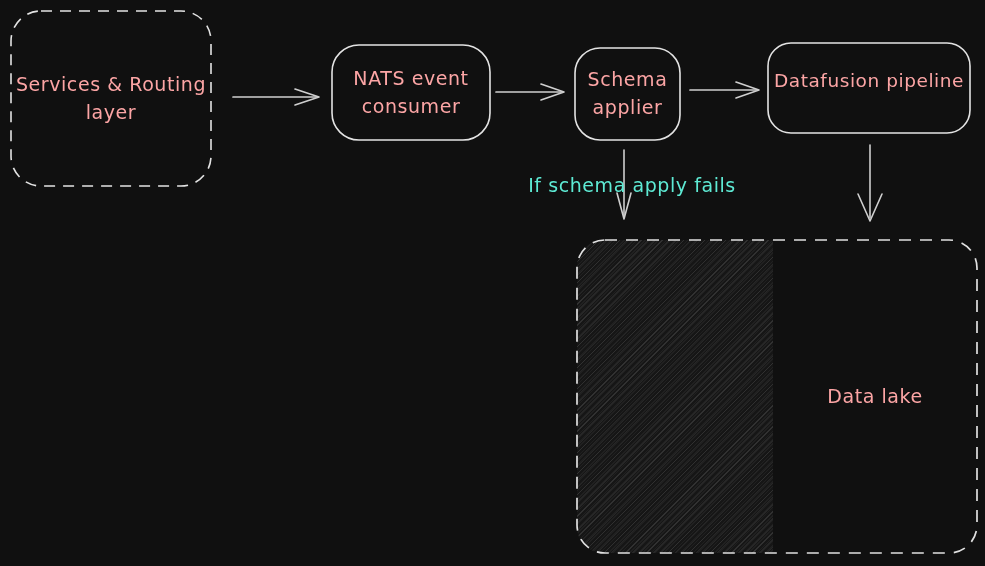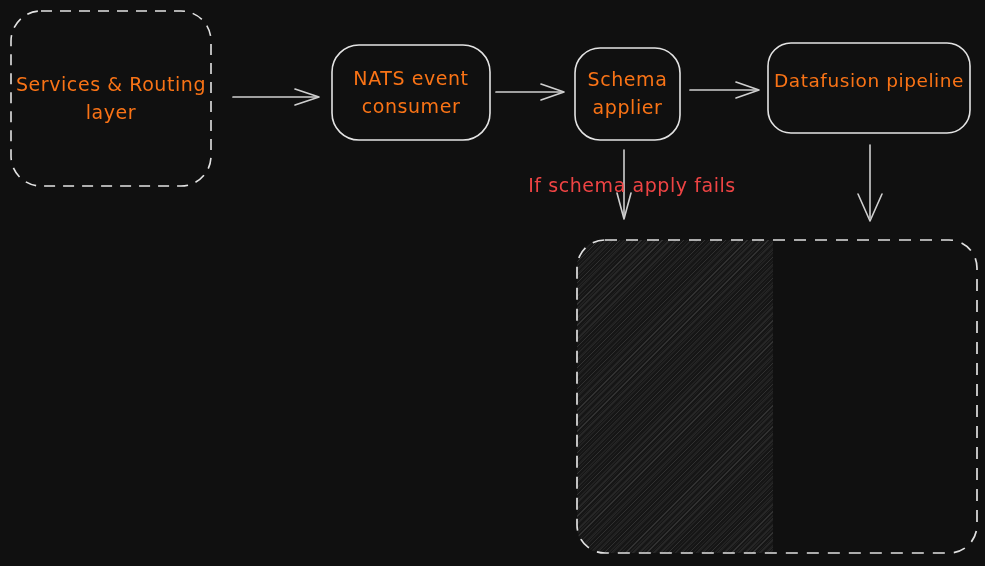--- a/index.html
+++ b/index.html
@@ -37,40 +37,40 @@
   }
   .node-label {
     position: absolute;
     display: flex;
     align-items: center;
     justify-content: center;
     text-align: center;
     font-size: 19px;
     line-height: 1.45;
     letter-spacing: 0.03em;
-    color: #f97316;
+    color: #fca5a5;
   }
   .lbl-services   { left: 11px;  top: 11px;  width: 200px; height: 175px; }
   .lbl-nats       { left: 332px; top: 45px;  width: 158px; height: 95px; }
   .lbl-schema     { left: 575px; top: 48px;  width: 105px; height: 92px; border-radius: 23px; }
   .lbl-datafusion { left: 768px; top: 43px;  width: 202px; height: 76px; font-size: 18.5px; }
   .lbl-error      { left: 577px; top: 240px; width: 196px; height: 313px; }
   .lbl-data       { left: 773px; top: 240px; width: 204px; height: 313px; }
   .lbl-fail {
     position: absolute;
     left: 512px;
     top: 172px;
     width: 240px;
     height: 26px;
     display: flex;
     align-items: center;
     justify-content: center;
     font-size: 19px;
     letter-spacing: 0.03em;
-    color: #ef4444;
+    color: #5eead4;
     z-index: 3;
   }
 </style>
 </head>
 <body>
 
 <div class="canvas">
 
   <div class="hatch-fill"></div>
 
@@ -116,14 +116,15 @@
 
   <div class="node-label lbl-nats">NATS event consumer</div>
 
   <div class="node-label lbl-schema">Schema applier</div>
 
   <div class="node-label lbl-datafusion">Datafusion pipeline</div>
 
   <div class="lbl-fail">If schema apply fails</div>
 
 
+  <div class="node-label lbl-data">Data lake</div>
 
 </div>
 
 </body></html>

